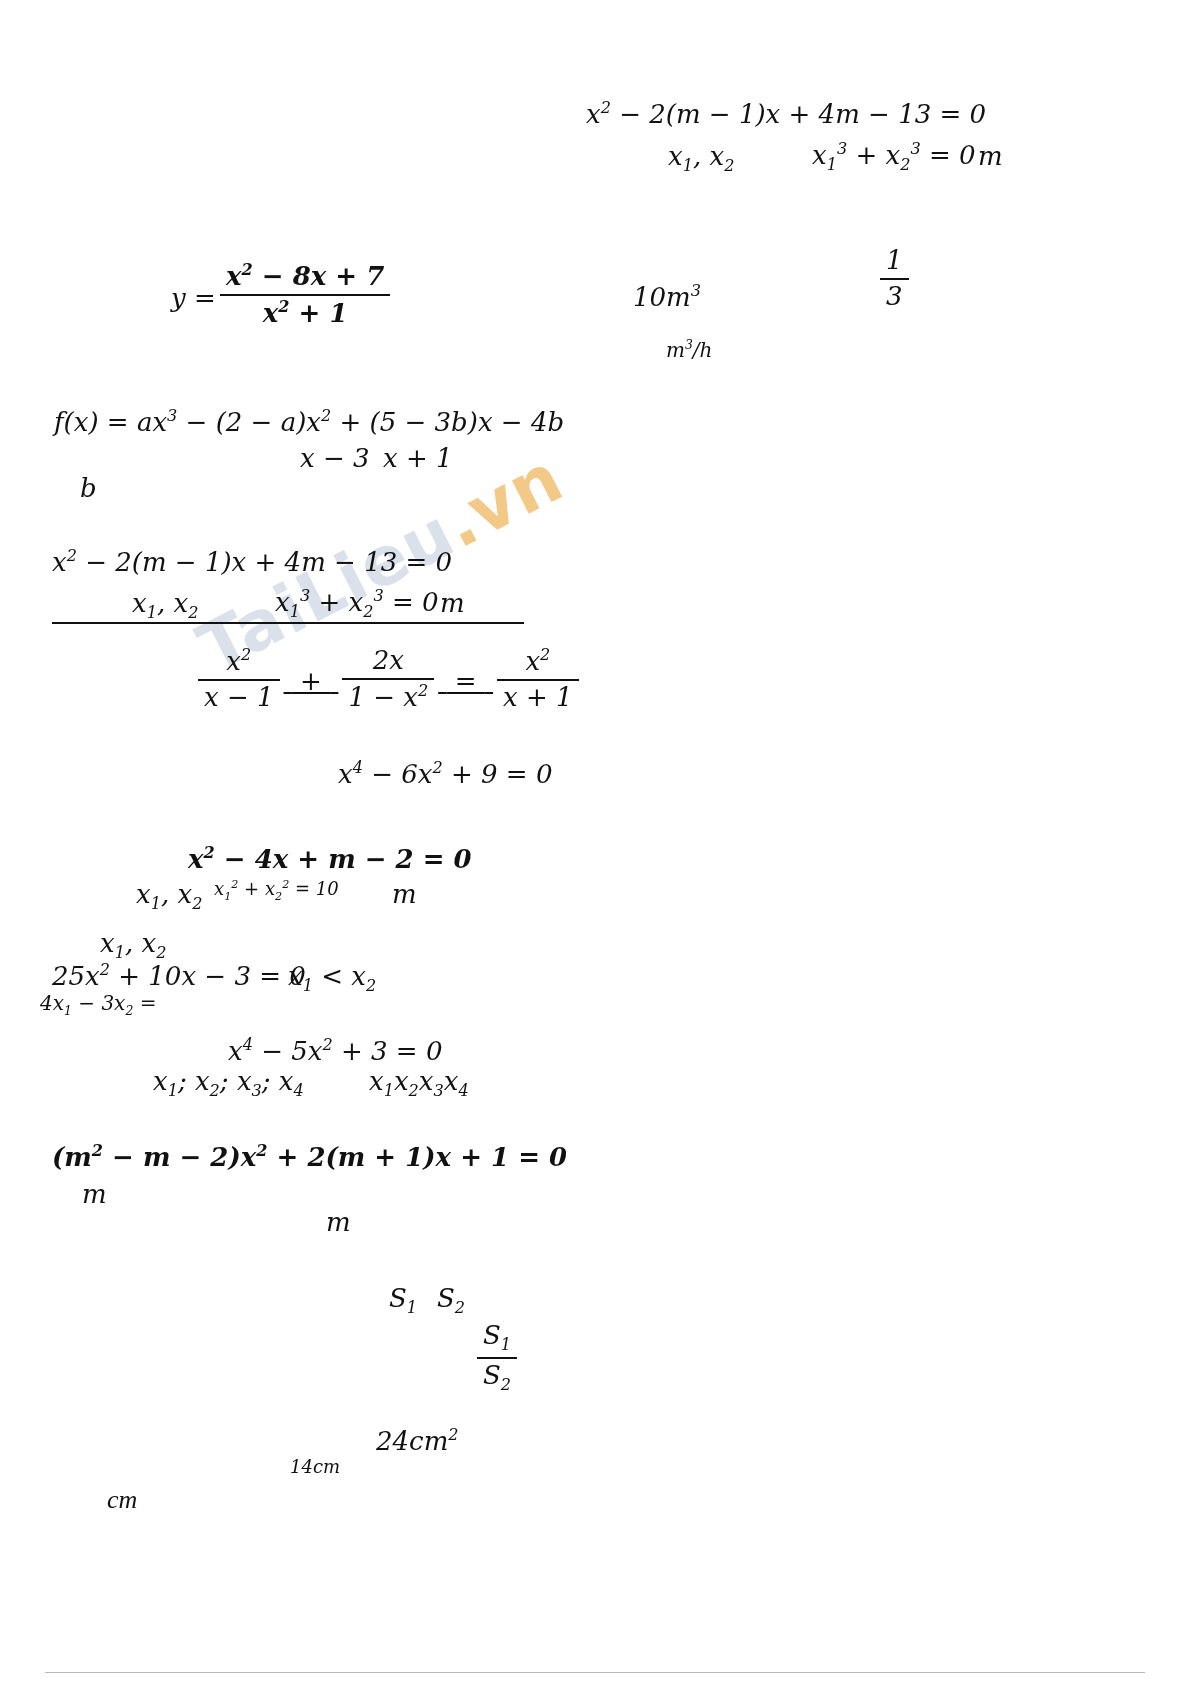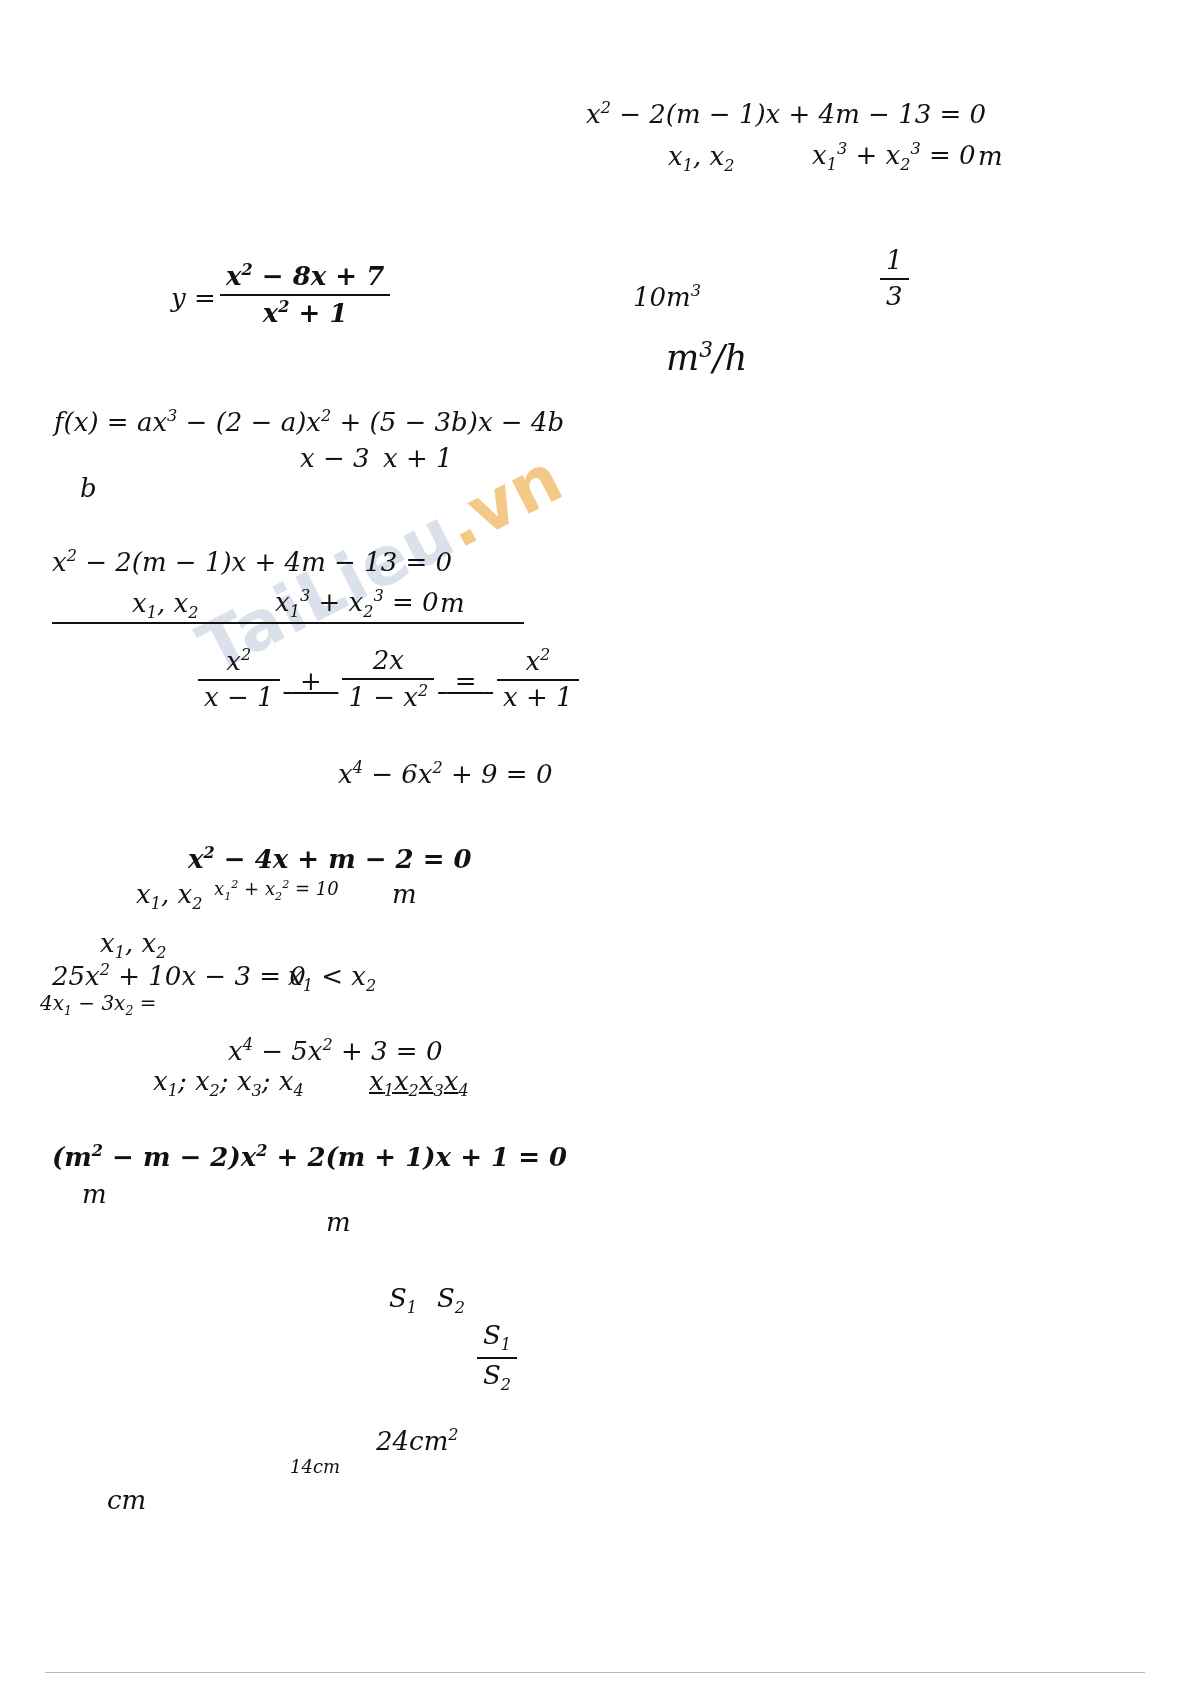--- a/index.html
+++ b/index.html
@@ -125,21 +125,21 @@
     </span>
   </div>
   <div class="math" style="left:633px; top:283px; font-size:26px;">10m<sup>3</sup></div>
   <div class="math" style="left:876px; top:250px; font-size:26px;">
     <span class="frac">
       <span class="n">1</span>
       <span class="bar"></span>
       <span class="d">3</span>
     </span>
   </div>
-  <div class="math" style="left:666px; top:339px; font-size:35px;">m<sup>3</sup>/h</div>
+  <div class="math" style="left:666px; top:339px; font-size:20px;">m<sup>3</sup>/h</div>
 
   <div class="math" style="left:54px; top:408px; font-size:26px;">
     f(x) <span class="num-op">=</span> ax<sup>3</sup> <span class="num-op">−</span> (2 <span class="num-op">−</span> a)x<sup>2</sup> <span class="num-op">+</span> (5 <span class="num-op">−</span> 3b)x <span class="num-op">−</span> 4b
   </div>
   <div class="math" style="left:300px; top:445px; font-size:26px;">x <span class="num-op">−</span> 3</div>
   <div class="math" style="left:383px; top:445px; font-size:26px;">x <span class="num-op">+</span> 1</div>
   <div class="math" style="left:80px; top:475px; font-size:26px;">b</div>
 
   <div class="math" style="left:52px; top:548px; font-size:26px;">
     x<sup>2</sup> <span class="num-op">−</span> 2(m <span class="num-op">−</span> 1)x <span class="num-op">+</span> 4m <span class="num-op">−</span> 13 <span class="num-op">=</span> 0
@@ -195,21 +195,21 @@
   <div class="math" style="left:40px; top:993px; font-size:20px;">
     4x<sub>1</sub> <span class="num-op">−</span> 3x<sub>2</sub> <span class="num-op">=</span>
   </div>
 
   <div class="math" style="left:228px; top:1037px; font-size:26px;">
     x<sup>4</sup> <span class="num-op">−</span> 5x<sup>2</sup> <span class="num-op">+</span> 3 <span class="num-op">=</span> 0
   </div>
   <div class="math" style="left:153px; top:1068px; font-size:26px;">
     x<sub>1</sub>; x<sub>2</sub>; x<sub>3</sub>; x<sub>4</sub>
   </div>
-  <div class="math" style="left:369px; top:1068px; font-size:26px;text-decoration:underline;">
+  <div class="math" style="left:369px; top:1068px; font-size:26px;">
     x<sub>1</sub>x<sub>2</sub>x<sub>3</sub>x<sub>4</sub>
   </div>
 
   <div class="math" style="left:52px; top:1143px; font-size:26px;font-weight:bold;">
     (m<sup>2</sup> <span class="num-op">−</span> m <span class="num-op">−</span> 2)x<sup>2</sup> <span class="num-op">+</span> 2(m <span class="num-op">+</span> 1)x <span class="num-op">+</span> 1 <span class="num-op">=</span> 0
   </div>
   <div class="math" style="left:82px; top:1181px; font-size:26px;">m</div>
   <div class="math" style="left:326px; top:1209px; font-size:26px;">m</div>
 
   <div class="math" style="left:389px; top:1285px; font-size:26px;">S<sub>1</sub></div>
@@ -217,17 +217,17 @@
   <div class="math" style="left:473px; top:1325px; font-size:26px;">
     <span class="frac">
       <span class="n">S<sub>1</sub></span>
       <span class="bar"></span>
       <span class="d">S<sub>2</sub></span>
     </span>
   </div>
 
   <div class="math" style="left:376px; top:1427px; font-size:26px;">24cm<sup>2</sup></div>
   <div class="math" style="left:290px; top:1458px; font-size:18px;">14cm</div>
-  <div class="math" style="left:107px; top:1487px; font-size:26px;">cm</div>
+  <div class="math" style="left:107px; top:1487px; font-size:26px;font-family:Liberation Serif, serif;">cm</div>
 
   <div class="footer-rule"></div>
 
 </div>
 
 </body></html>

